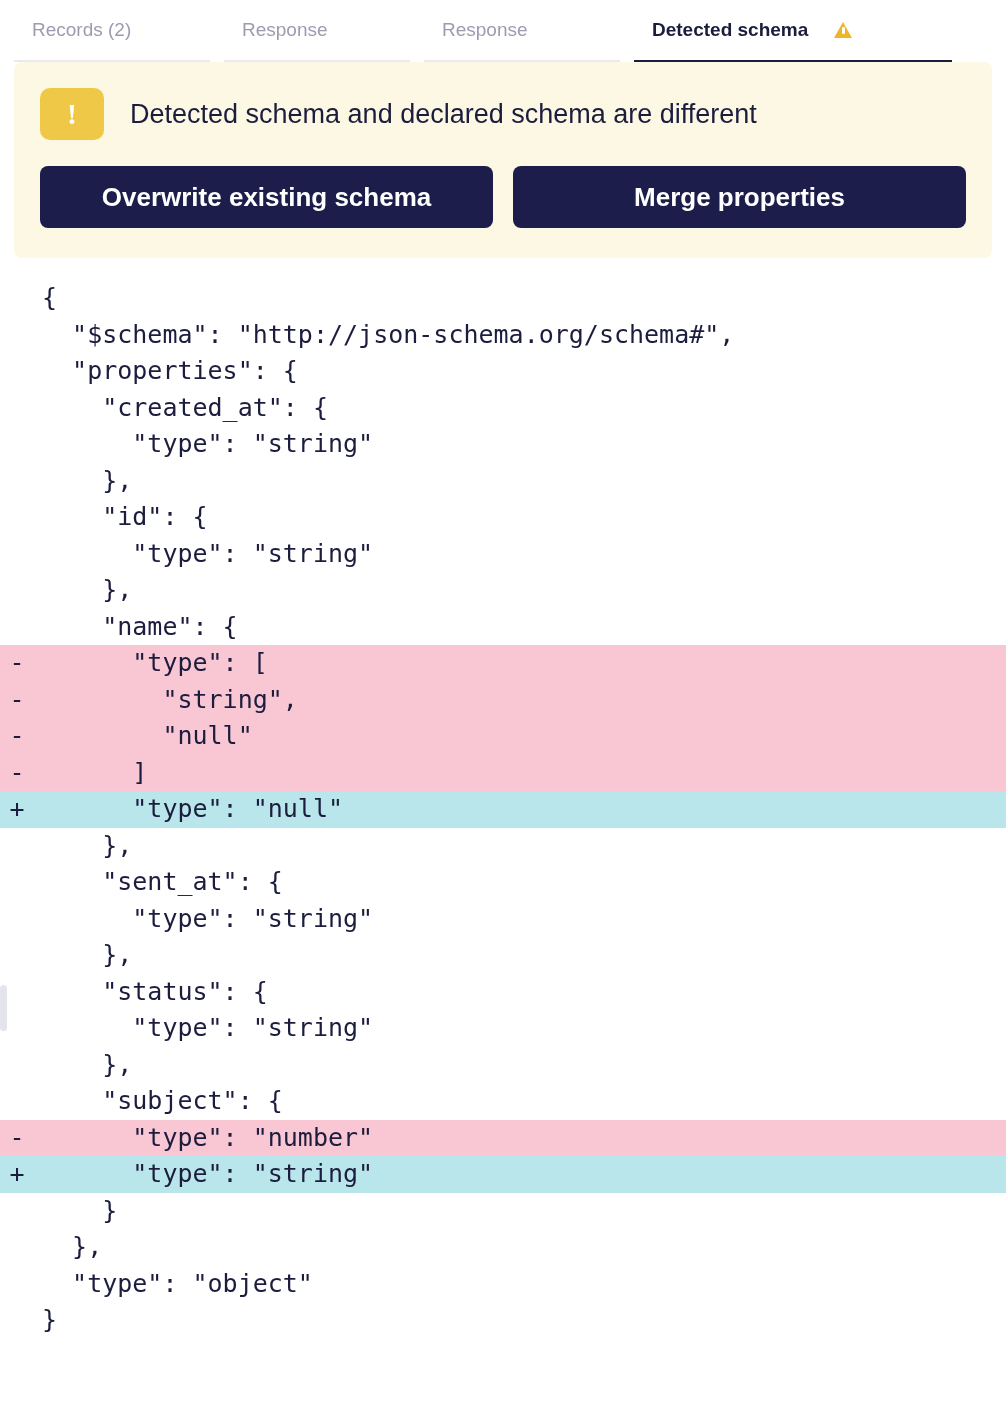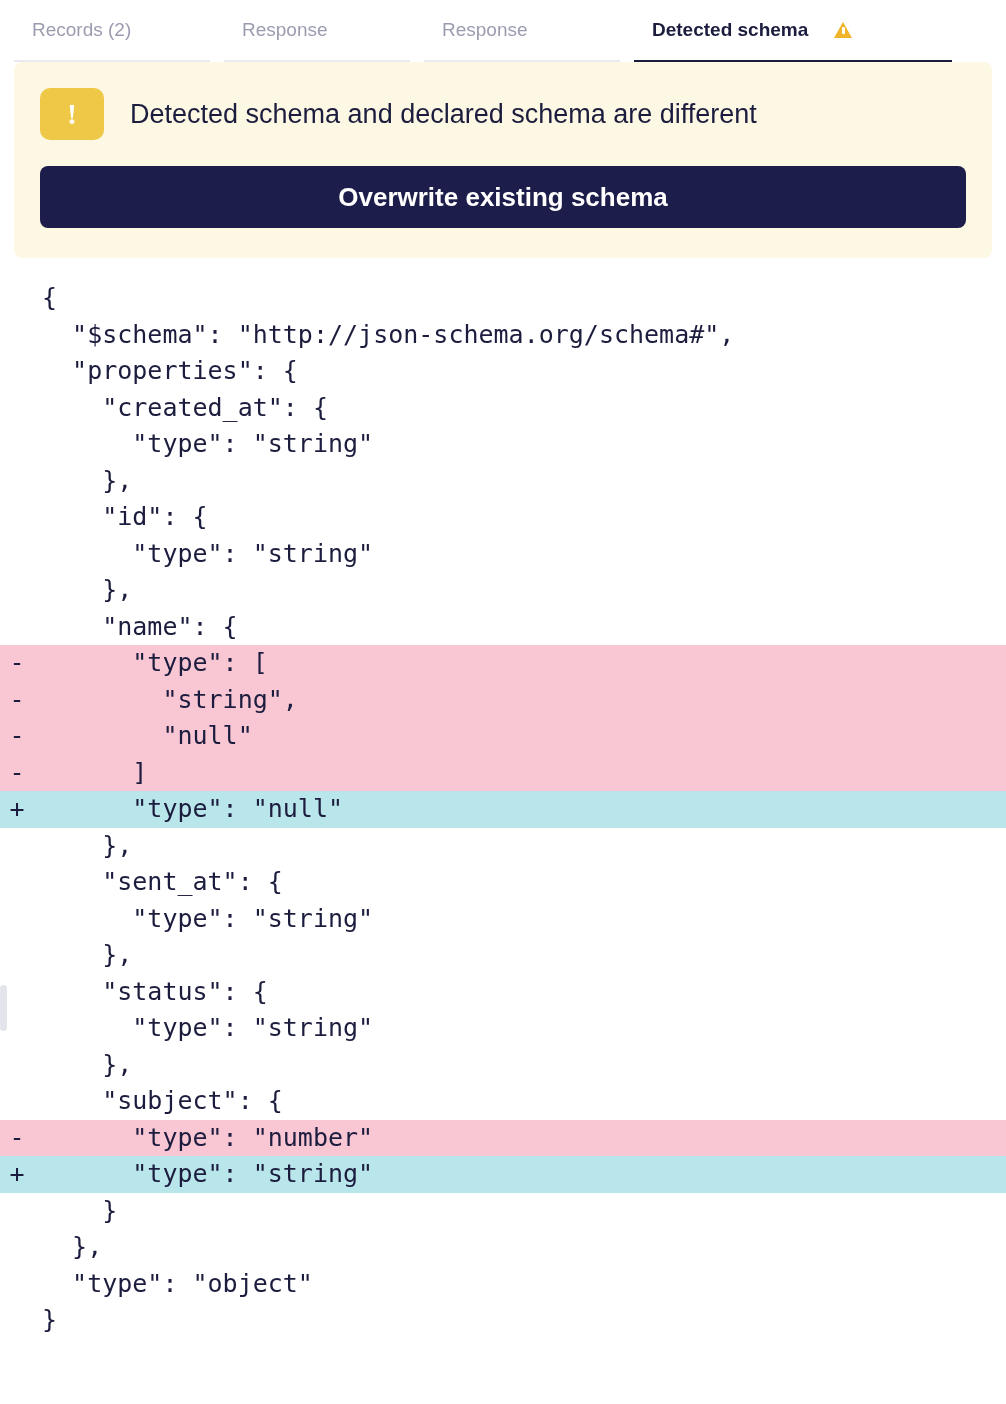--- a/index.html
+++ b/index.html
@@ -177,17 +177,18 @@
 
 <div class="banner">
   <div class="banner-top">
     <div class="alert-icon">
       <span>!</span>
     </div>
     <div class="banner-text">Detected schema and declared schema are different</div>
   </div>
   <div class="banner-actions">
     <button class="btn">Overwrite existing schema</button>
+    <button class="btn">Merge properties</button>
   </div>
 </div>
 
 <div class="code" id="diff-view"><div class="line"><span class="gutter"></span><span class="ltext">{</span></div><div class="line"><span class="gutter"></span><span class="ltext">  "$schema": "http://json-schema.org/schema#",</span></div><div class="line"><span class="gutter"></span><span class="ltext">  "properties": {</span></div><div class="line"><span class="gutter"></span><span class="ltext">    "created_at": {</span></div><div class="line"><span class="gutter"></span><span class="ltext">      "type": "string"</span></div><div class="line"><span class="gutter"></span><span class="ltext">    },</span></div><div class="line"><span class="gutter"></span><span class="ltext">    "id": {</span></div><div class="line"><span class="gutter"></span><span class="ltext">      "type": "string"</span></div><div class="line"><span class="gutter"></span><span class="ltext">    },</span></div><div class="line"><span class="gutter"></span><span class="ltext">    "name": {</span></div><div class="line del"><span class="gutter">-</span><span class="ltext">      "type": [</span></div><div class="line del"><span class="gutter">-</span><span class="ltext">        "string",</span></div><div class="line del"><span class="gutter">-</span><span class="ltext">        "null"</span></div><div class="line del"><span class="gutter">-</span><span class="ltext">      ]</span></div><div class="line add"><span class="gutter">+</span><span class="ltext">      "type": "null"</span></div><div class="line"><span class="gutter"></span><span class="ltext">    },</span></div><div class="line"><span class="gutter"></span><span class="ltext">    "sent_at": {</span></div><div class="line"><span class="gutter"></span><span class="ltext">      "type": "string"</span></div><div class="line"><span class="gutter"></span><span class="ltext">    },</span></div><div class="line"><span class="gutter"></span><span class="ltext">    "status": {</span></div><div class="line"><span class="gutter"></span><span class="ltext">      "type": "string"</span></div><div class="line"><span class="gutter"></span><span class="ltext">    },</span></div><div class="line"><span class="gutter"></span><span class="ltext">    "subject": {</span></div><div class="line del"><span class="gutter">-</span><span class="ltext">      "type": "number"</span></div><div class="line add"><span class="gutter">+</span><span class="ltext">      "type": "string"</span></div><div class="line"><span class="gutter"></span><span class="ltext">    }</span></div><div class="line"><span class="gutter"></span><span class="ltext">  },</span></div><div class="line"><span class="gutter"></span><span class="ltext">  "type": "object"</span></div><div class="line"><span class="gutter"></span><span class="ltext">}</span></div></div>
 <div class="scroll-nub"></div>
 
 </body></html>

